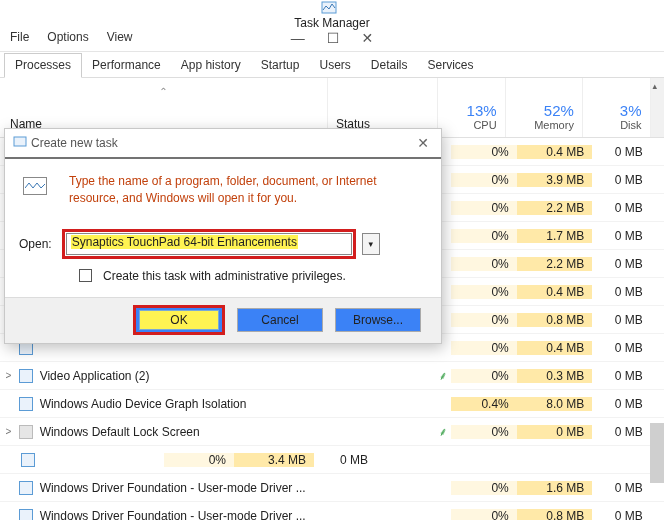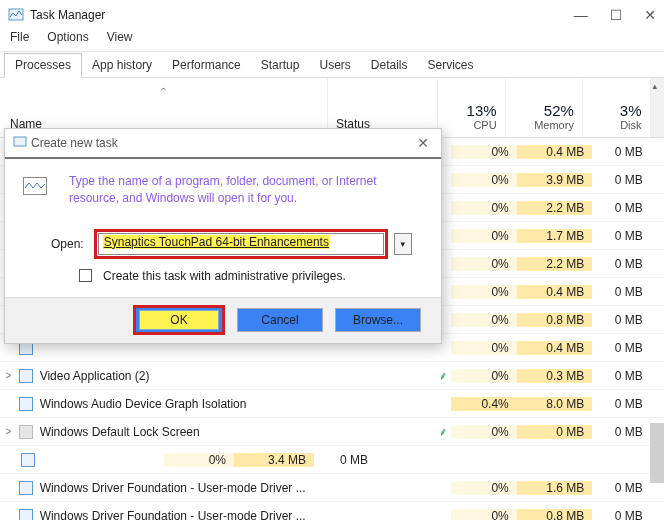--- a/index.html
+++ b/index.html
@@ -1,33 +1,33 @@
 <!DOCTYPE html>
 <html><head>
 <meta charset="utf-8">
 <style>
   * { box-sizing: border-box; margin: 0; padding: 0; }
   body { font-family: "Segoe UI", Tahoma, sans-serif; font-size: 12px; color: #222; background: #fff; width: 664px; height: 520px; overflow: hidden; position: relative; }
-  .titlebar { height: 30px; display: flex; align-items: center; padding: 0 8px; background: #fff; }
+  .titlebar { height: 30px; display: flex; align-items: center; padding: 0 8px; background: #fff; flex-direction: column; }
   .titlebar .app-icon { width: 16px; height: 16px; margin-right: 6px; }
   .titlebar .title { flex: 1; }
   .winbtns { display: flex; gap: 22px; color: #555; font-size: 14px; }
   .winbtns span { cursor: default; }
   .menubar { height: 22px; display: flex; gap: 18px; padding: 0 10px; border-bottom: 1px solid #e5e5e5; font-size: 12px; color: #333; }
   .tabs { display: flex; align-items: flex-end; height: 26px; padding: 2px 4px 0 4px; border-bottom: 1px solid #ddd; font-size: 12px; }
   .tab { padding: 4px 10px 5px 10px; color: #333; cursor: default; }
   .tab.active { border: 1px solid #ccc; border-bottom: 1px solid #fff; background: #fff; position: relative; top: 1px; }
   .grid-area { position: relative; }
   .header-row { display: flex; height: 60px; border-bottom: 1px solid #e0e0e0; font-size: 12px; }
   .h-name { flex: 0 0 328px; display: flex; align-items: flex-end; padding: 0 8px 6px 10px; position: relative; border-right: 1px solid #eee; }
   .h-name .caret { position: absolute; left: 50%; top: 8px; transform: translateX(-50%); font-size: 10px; color: #888; }
   .h-status { flex: 0 0 110px; display: flex; align-items: flex-end; padding: 0 8px 6px 8px; border-right: 1px solid #eee; }
   .h-metric { width: 70px; display: flex; flex-direction: column; align-items: flex-end; justify-content: flex-end; padding: 0 8px 6px 0; border-right: 1px solid #eee; }
   .h-metric.mem { width: 80px; }
-  .h-metric .pct { font-size: 15px; color: #0f172a; }
+  .h-metric .pct { font-size: 15px; color: #3b82f6; }
   .h-metric .lbl { font-size: 11px; color: #555; }
   .sb-gutter { width: 14px; background: #f1f1f1; position: relative; }
   .sb-gutter .up { position: absolute; top: 3px; left: 2px; font-size: 9px; color: #666; }
   .rows { }
   .row { display: flex; height: 28px; align-items: center; border-bottom: 1px solid #f2f2f2; font-size: 12px; }
   .c-expand { width: 18px; text-align: center; color: #777; font-size: 10px; }
   .c-icon { width: 20px; display:flex; align-items:center; justify-content:center; }
   .ico { width:14px; height:14px; border:1px solid #5b9bd5; background:#eaf2fb; display:inline-block; }
   .ico.gray { border-color:#bbb; background:#e6e6e6; }
   .c-name { flex: 0 0 290px; padding-left: 4px; white-space: nowrap; overflow: hidden; text-overflow: ellipsis; }
@@ -43,27 +43,27 @@
   
   .dialog { position: absolute; left: 4px; top: 128px; width: 438px; border:1px solid #c8c8c8; background:#fff; box-shadow: 2px 4px 14px rgba(0,0,0,0.25); z-index: 10; }
   .dlg-title { height: 30px; display:flex; align-items:center; padding: 0 8px; border-bottom:2px solid #737373; color:#555; }
   .dlg-title .t { flex:1; padding-left:4px; }
   .dlg-title .close { font-size:14px; color:#666; padding:0 4px; }
   .dlg-body { padding: 14px 14px 8px 14px; }
   .dlg-top { display:flex; gap:14px; align-items:flex-start; }
   .run-icon { width:36px; height:32px; position:relative; }
   .run-icon .box { position:absolute; left:4px; top:4px; width:24px; height:18px; border:1px solid #888; background:#fff; }
   .run-icon .wave { position:absolute; left:6px; top:9px; width:20px; height:8px; }
-  .dlg-text { font-size: 12px; color:#8b5cf6; line-height:1.4; flex:1; }
-  .open-row { display:flex; align-items:center; margin-top:22px; gap:10px;margin-left:32px; }
+  .dlg-text { font-size: 12px; color:#c2410c; line-height:1.4; flex:1; }
+  .open-row { display:flex; align-items:center; margin-top:22px; gap:10px; }
   .open-lbl { font-size:12px; }
   .combo-wrap { position:relative; display:flex; align-items:center; }
   .red-frame { border:3px solid #d21e1e; padding:1px; display:flex; align-items:center; }
   .combo-input { width: 286px; height:22px; border:1px solid #888; padding:1px 4px; font-size:12px; }
-  .combo-input .hl { background:#fff352; display:inline-block; padding:0 1px;text-decoration:underline; }
+  .combo-input .hl { background:#fff352; display:inline-block; padding:0 1px; }
   .combo-btn { width:18px; height:22px; border:1px solid #888; margin-left:6px; display:flex; align-items:center; justify-content:center; font-size:9px; background:#f4f4f4; }
   .admin-row { display:flex; align-items:center; gap:11px; margin: 10px 0 6px 60px; font-size:12px; }
   .admin-row .cb { width:13px; height:13px; border:1px solid #555; }
   .dlg-btns { background:#f0f0f0; border-top:1px solid #dcdcdc; height:46px; display:flex; align-items:center; justify-content:flex-end; gap:12px; padding-right:20px; }
   .btn { width:86px; height:24px; border:1px solid #aaa; background:#3b82f6; font-size:12px; display:flex; align-items:center; justify-content:center; }
   .btn.ok-wrap { border:3px solid #d21e1e; width:92px; height:30px; padding:0; }
   .btn.ok-inner { width:80px; height:20px; border:1px solid #7aa9d6; background:#fff352; }
 </style>
 </head>
 <body>
@@ -84,22 +84,22 @@
 </div>
 
 <div class="menubar">
   <span>File</span>
   <span>Options</span>
   <span>View</span>
 </div>
 
 <div class="tabs">
   <div class="tab active">Processes</div>
+  <div class="tab">Performance</div>
   <div class="tab">App history</div>
-  <div class="tab">Performance</div>
   <div class="tab">Startup</div>
   <div class="tab">Users</div>
   <div class="tab">Details</div>
   <div class="tab">Services</div>
 </div>
 
 <div class="grid-area">
 
   <div class="header-row">
     <div class="h-name">

